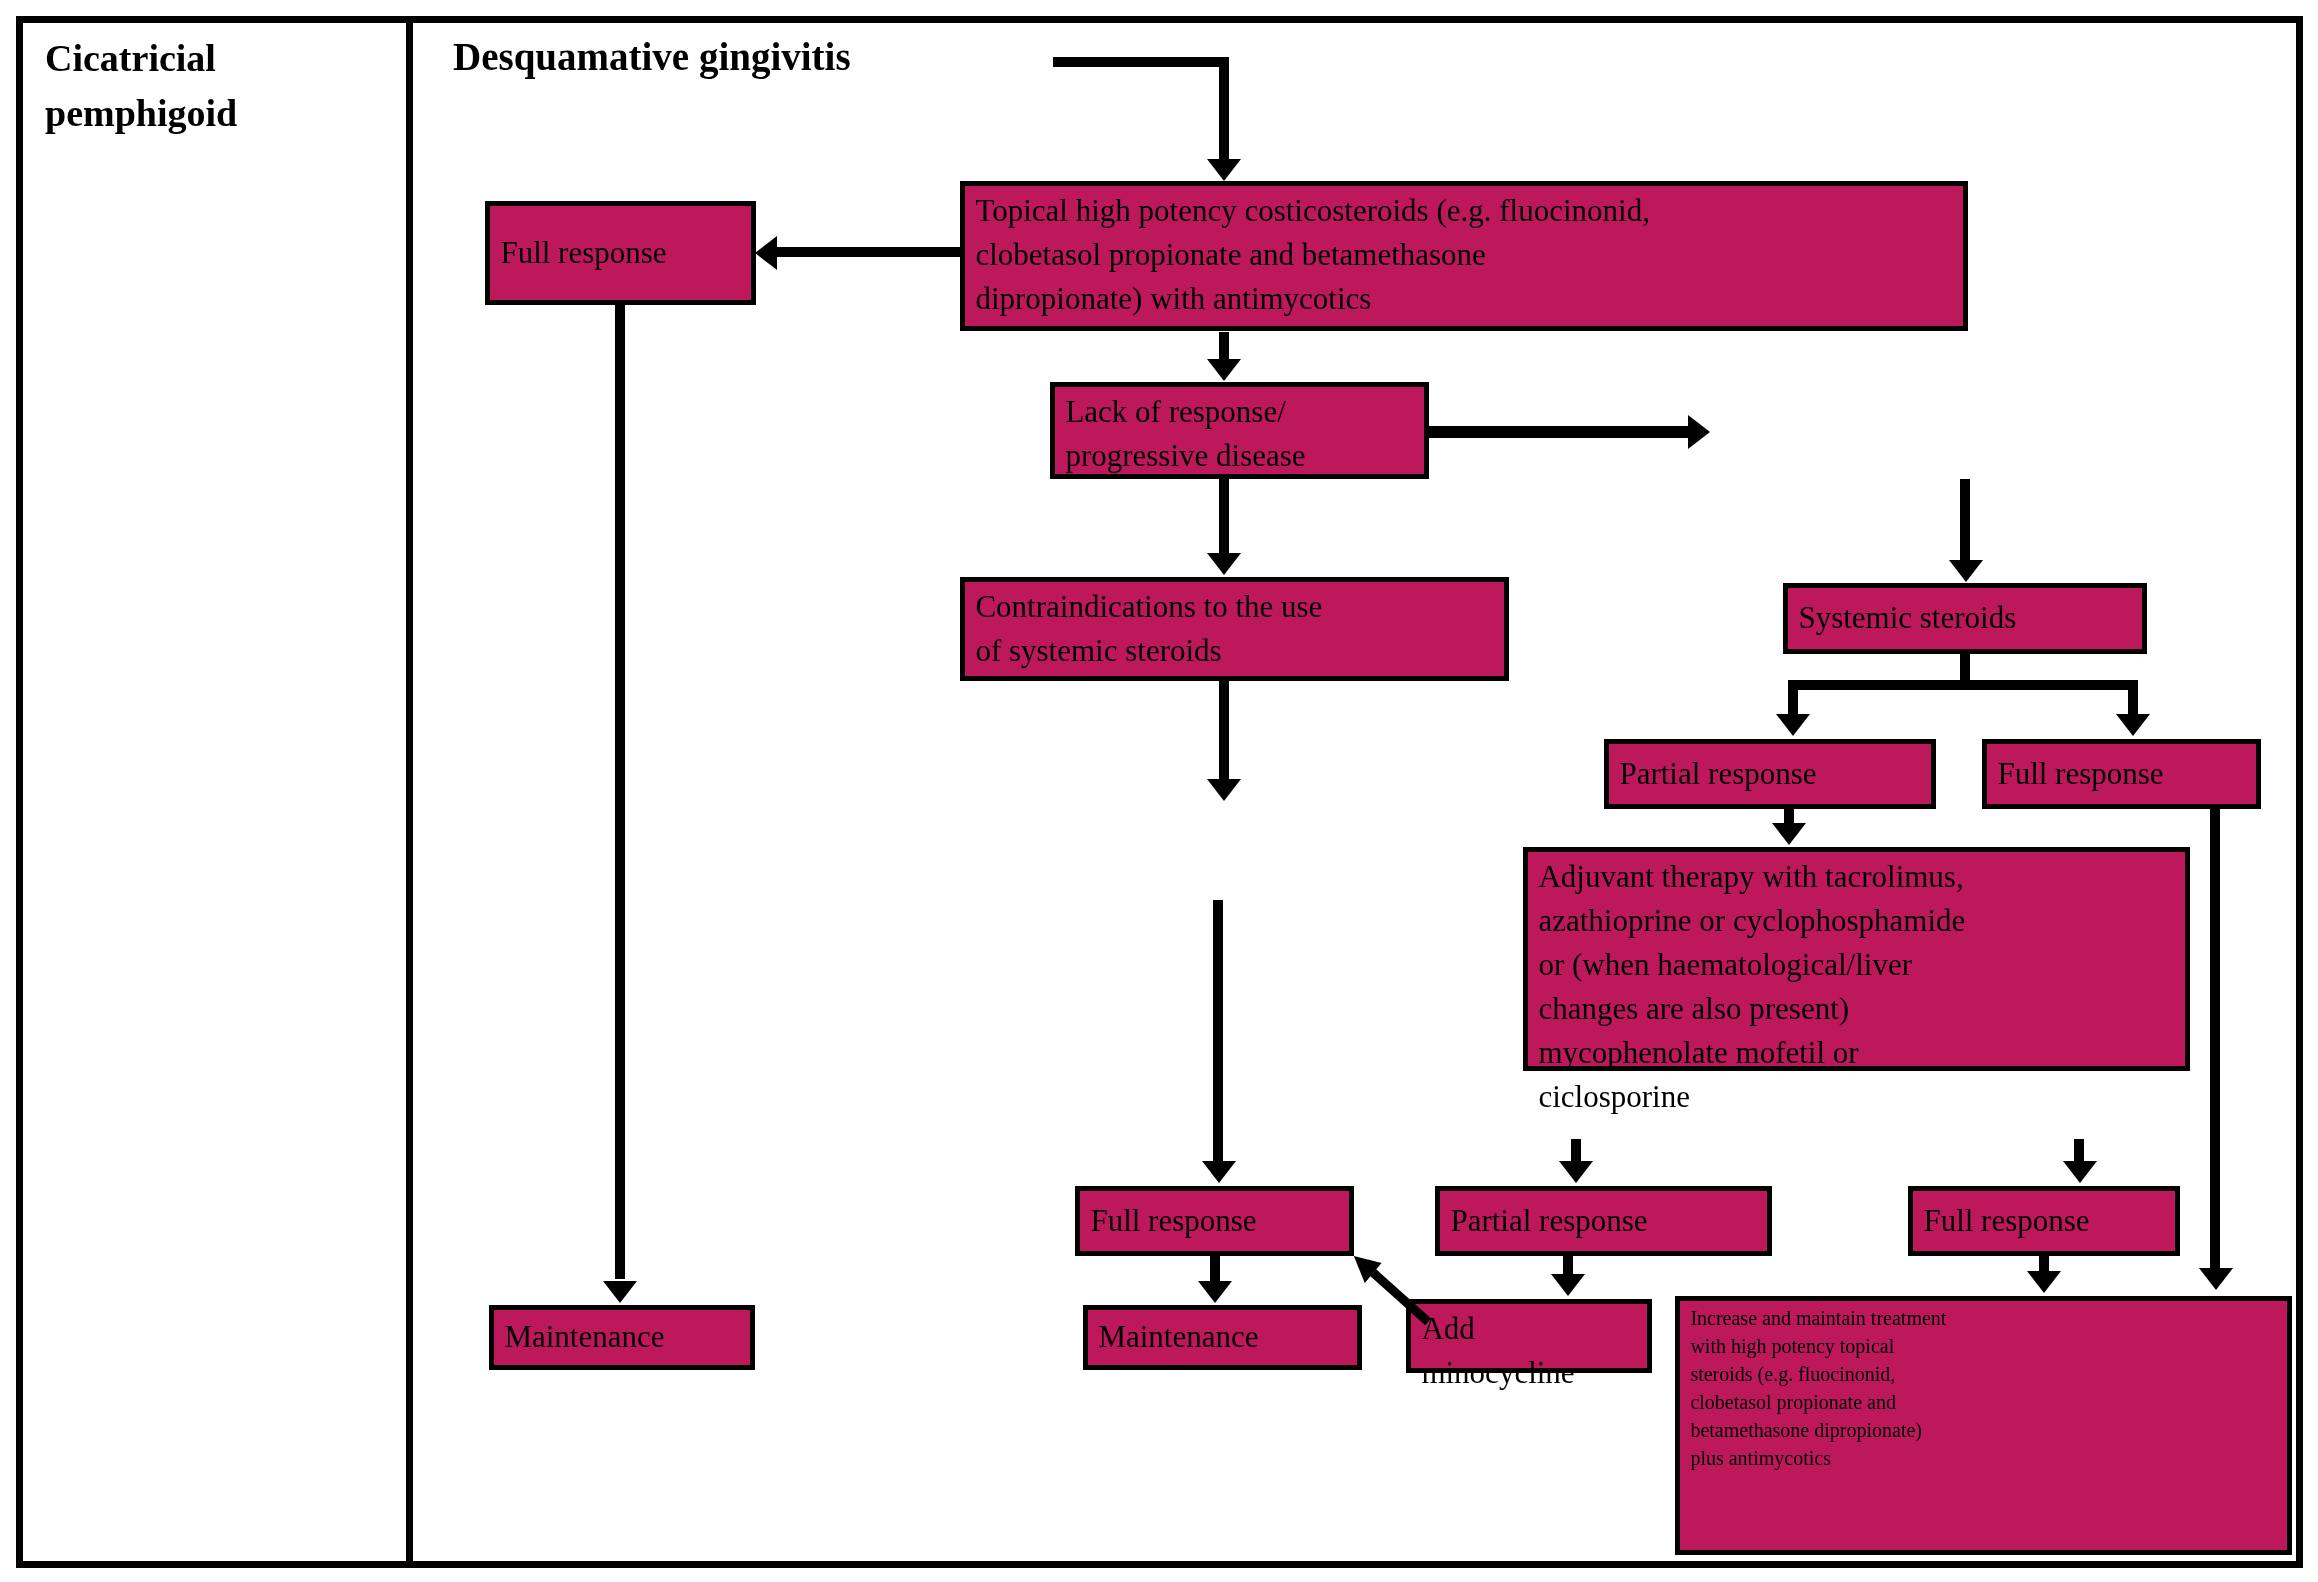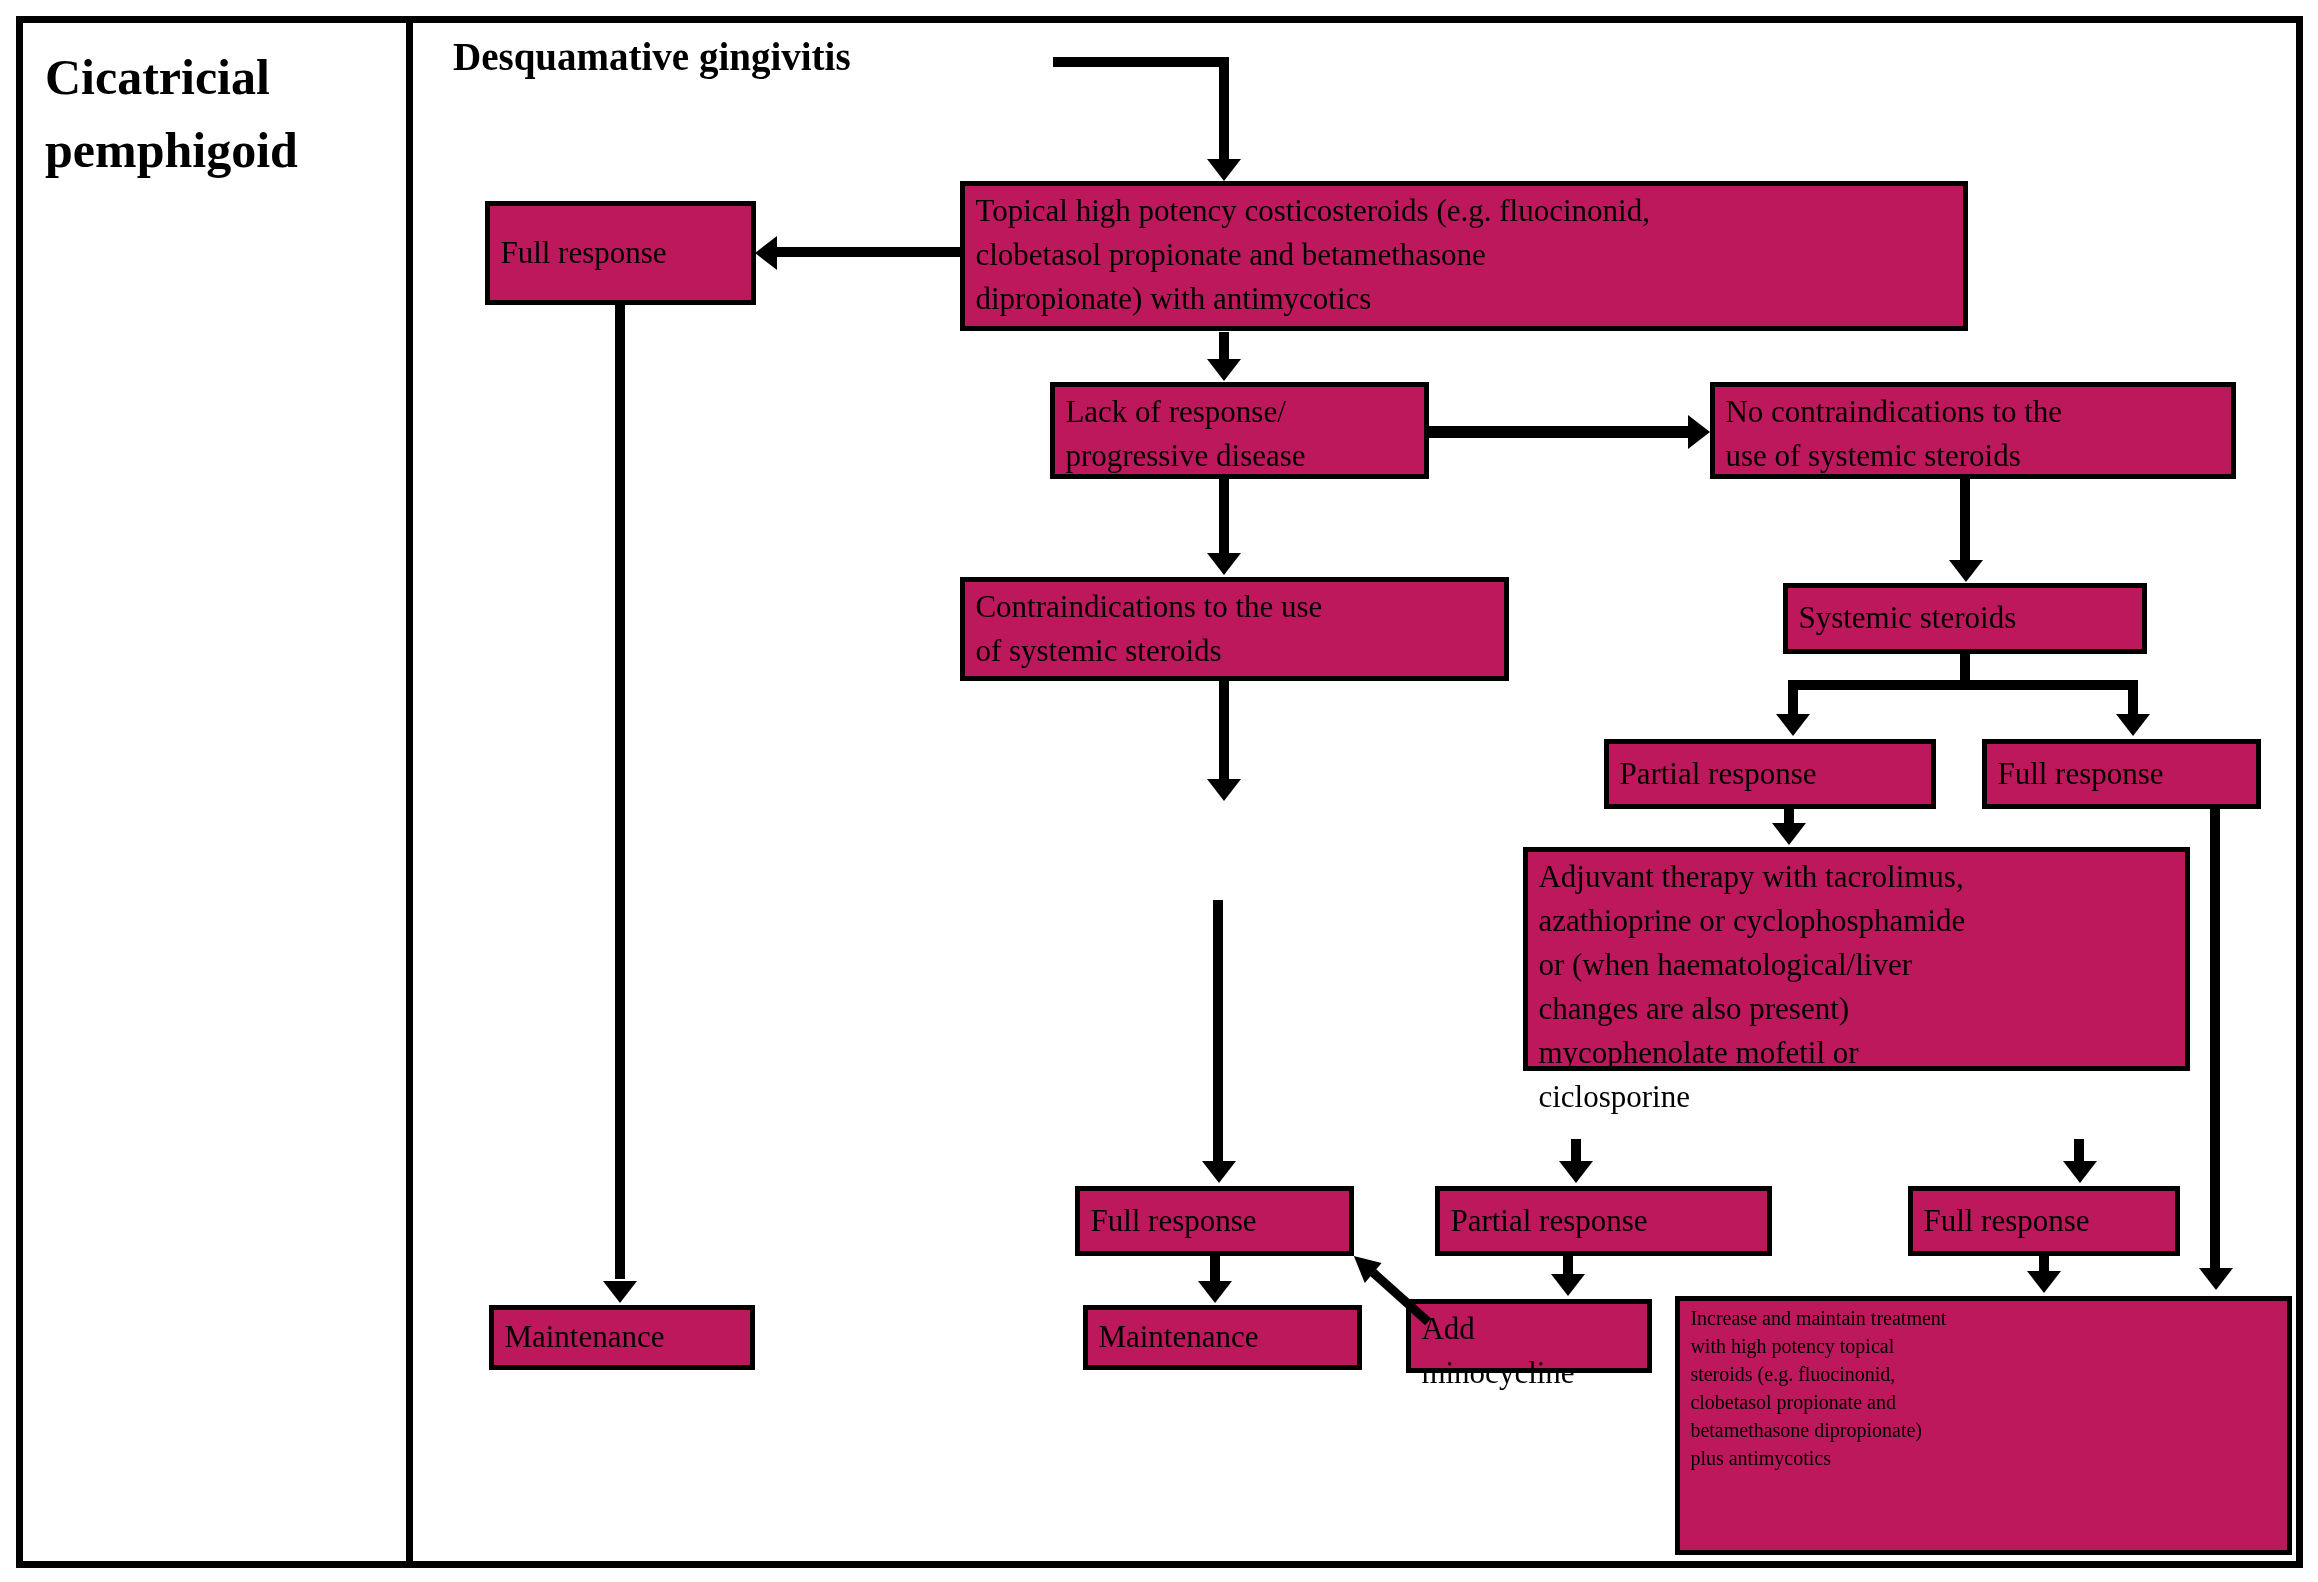--- a/index.html
+++ b/index.html
@@ -12,22 +12,22 @@
     overflow:hidden;
   }
   .frame{
     position:absolute;left:16px;top:16px;width:2287px;height:1552px;
     border:7.8px solid #000;box-sizing:border-box;background:#fff;
   }
   .divider{
     position:absolute;left:406px;top:16px;width:6.5px;height:1552px;background:#000;
   }
   .rowlabel{
-    position:absolute;left:45px;top:41px;width:304px;
-    font-size:50px;font-weight:bold;line-height:1.45;
+    position:absolute;left:45px;top:31px;width:304px;
+    font-size:38px;font-weight:bold;line-height:1.45;
   }
   .charttitle{
     position:absolute;left:453px;top:34px;width:648px;
     font-size:39px;font-weight:bold;white-space:nowrap;
   }
   .box{
     position:absolute;border:5.2px solid #000;background:#be185d;box-sizing:border-box;
     font-size:31px;line-height:1.42;white-space:pre-line;
     padding:2.6px 10.4px;
   }
@@ -72,22 +72,20 @@
 
   <div class="vline" style="left:1219px;top:332px;width:10.4px;height:28.5px;"></div>
   <div class="ah down" style="left:1207px;top:359px;"></div>
 
   <div class="box" style="left:1050px;top:382px;width:379px;height:97px;">Lack of response/
 progressive disease</div>
 
   <div class="hline" style="left:1429px;top:426px;width:259px;height:11.7px;"></div>
   <div class="ah right" style="left:1688px;top:415px;"></div>
 
-  <div class="box" style="left:1710px;top:382px;width:526px;height:97px;">No contraindications to the
-use of systemic steroids</div>
 
   <div class="vline" style="left:1219px;top:479px;width:10.4px;height:74px;"></div>
   <div class="ah down" style="left:1207px;top:553px;"></div>
 
   <div class="box" style="left:960px;top:577px;width:549px;height:104px;">Contraindications to the use
 of systemic steroids</div>
 
   <div class="vline" style="left:1960px;top:479px;width:10.4px;height:82px;"></div>
   <div class="ah down" style="left:1949px;top:560px;"></div>
 

